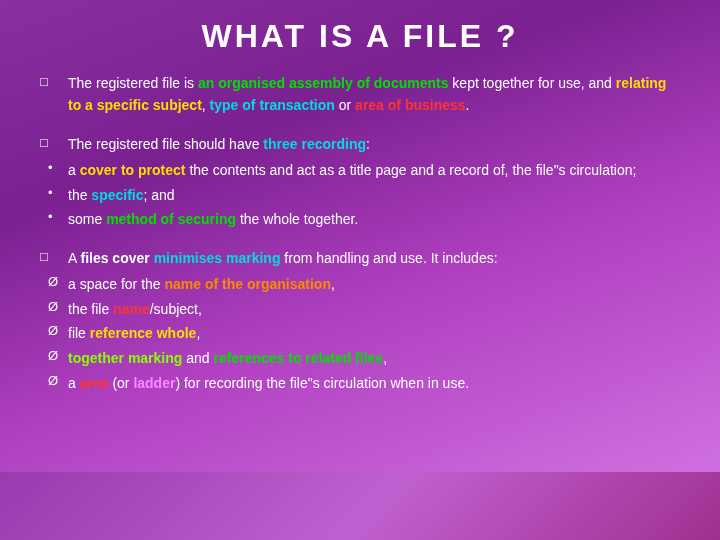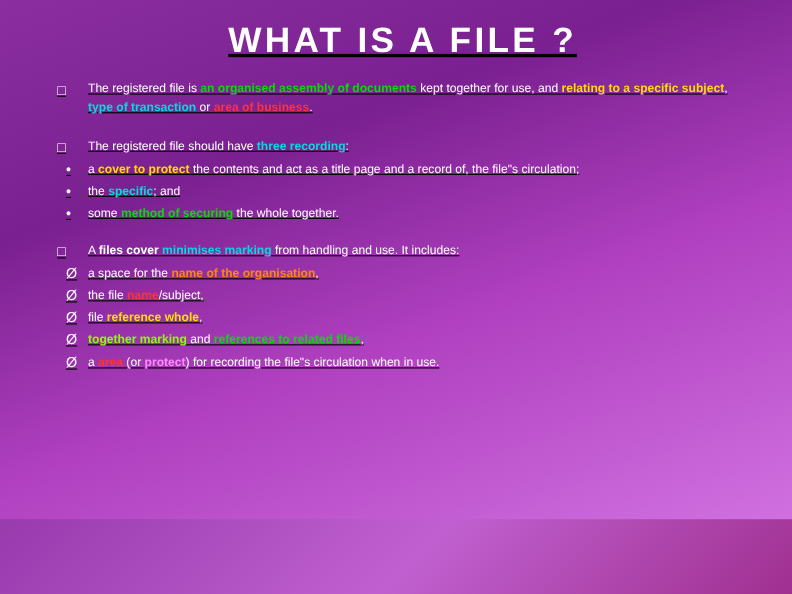--- a/index.html
+++ b/index.html
@@ -10,23 +10,22 @@
       background: linear-gradient(135deg, #7b2d8b 0%, #9b3db0 40%, #c060d0 70%, #a03090 100%);
       font-family: Arial, sans-serif;
       overflow: hidden;
       position: relative;
     }
 
     .slide {
       width: 720px;
       height: 472px;
       background: linear-gradient(160deg, #8b2fa0 0%, #7a2090 30%, #b040c0 60%, #d070e0 100%);
-      padding: 18px 40px 18px 52px;
+      padding: 18px 40px 18px 40px;
       position: relative;
-      text-decoration: underline;
     }
 
     .title {
       text-align: center;
       font-size: 32px;
       font-weight: bold;
       color: #ffffff;
       letter-spacing: 3px;
       text-transform: uppercase;
       margin-bottom: 18px;
@@ -46,21 +45,21 @@
     }
 
     .bullet-marker {
       color: #ffffff;
       font-size: 13px;
       min-width: 28px;
       padding-top: 1px;
     }
 
     .text-block {
-      font-size: 11px;
+      font-size: 14px;
       line-height: 1.55;
       color: #ffffff;
       flex: 1;
     }
 
     .highlight-green { color: #00e000; font-weight: bold; }
     .highlight-red { color: #ff3333; font-weight: bold; }
     .highlight-yellow { color: #ffdd00; font-weight: bold; }
     .highlight-cyan { color: #00dddd; font-weight: bold; }
     .highlight-orange { color: #ff8800; font-weight: bold; }
@@ -161,18 +160,18 @@
       </div>
       <div class="list-item-row">
         <span class="arrow-marker">Ø</span>
         <div class="text-block">
           <span class="highlight-lime">together marking</span> and <span class="highlight-green">references to related files</span>,
         </div>
       </div>
       <div class="list-item-row">
         <span class="arrow-marker">Ø</span>
         <div class="text-block">
-          a <span class="highlight-red">area</span> (or <span class="highlight-pink">protect</span>) for recording the file"s circulation when in use.
+          a <span class="highlight-red">area</span> (or <span class="highlight-pink">ladder</span>) for recording the file"s circulation when in use.
         </div>
       </div>
     </div>
   </div>
 </div>
 
 </body></html>

